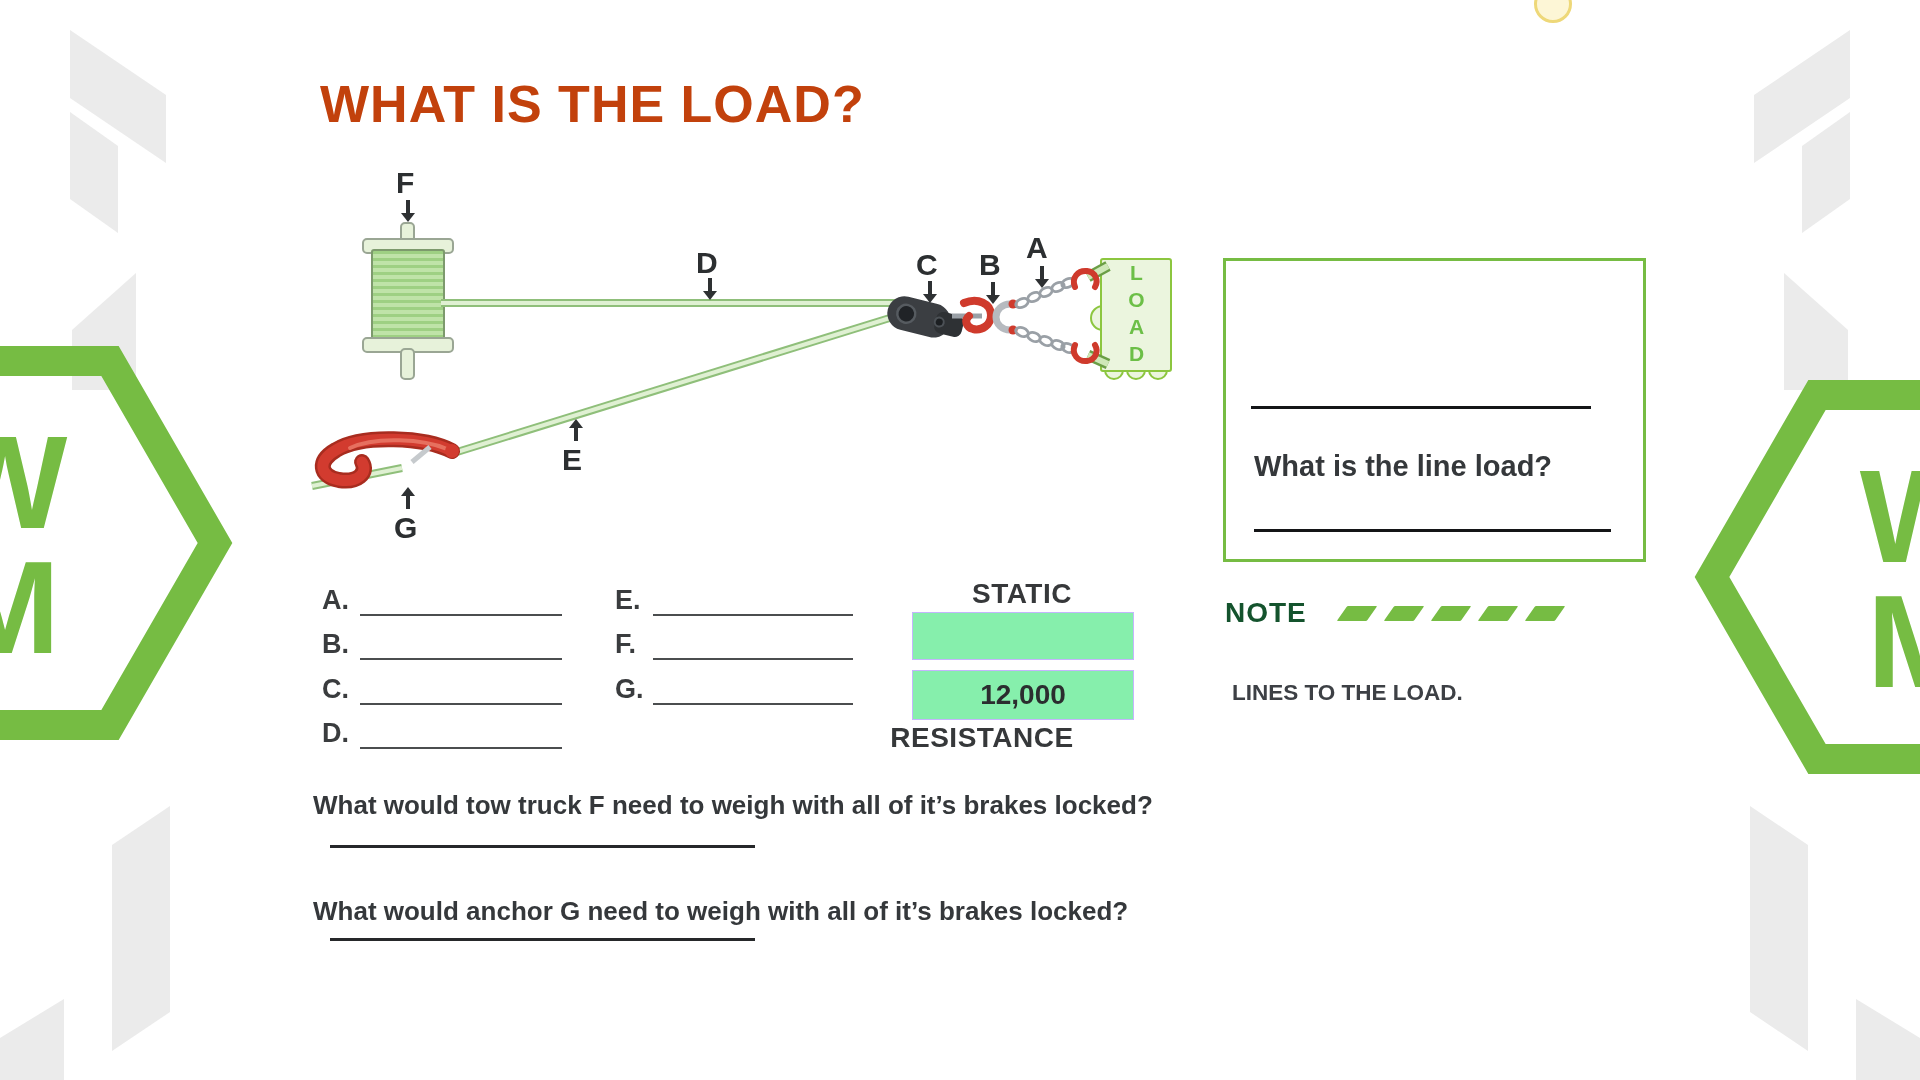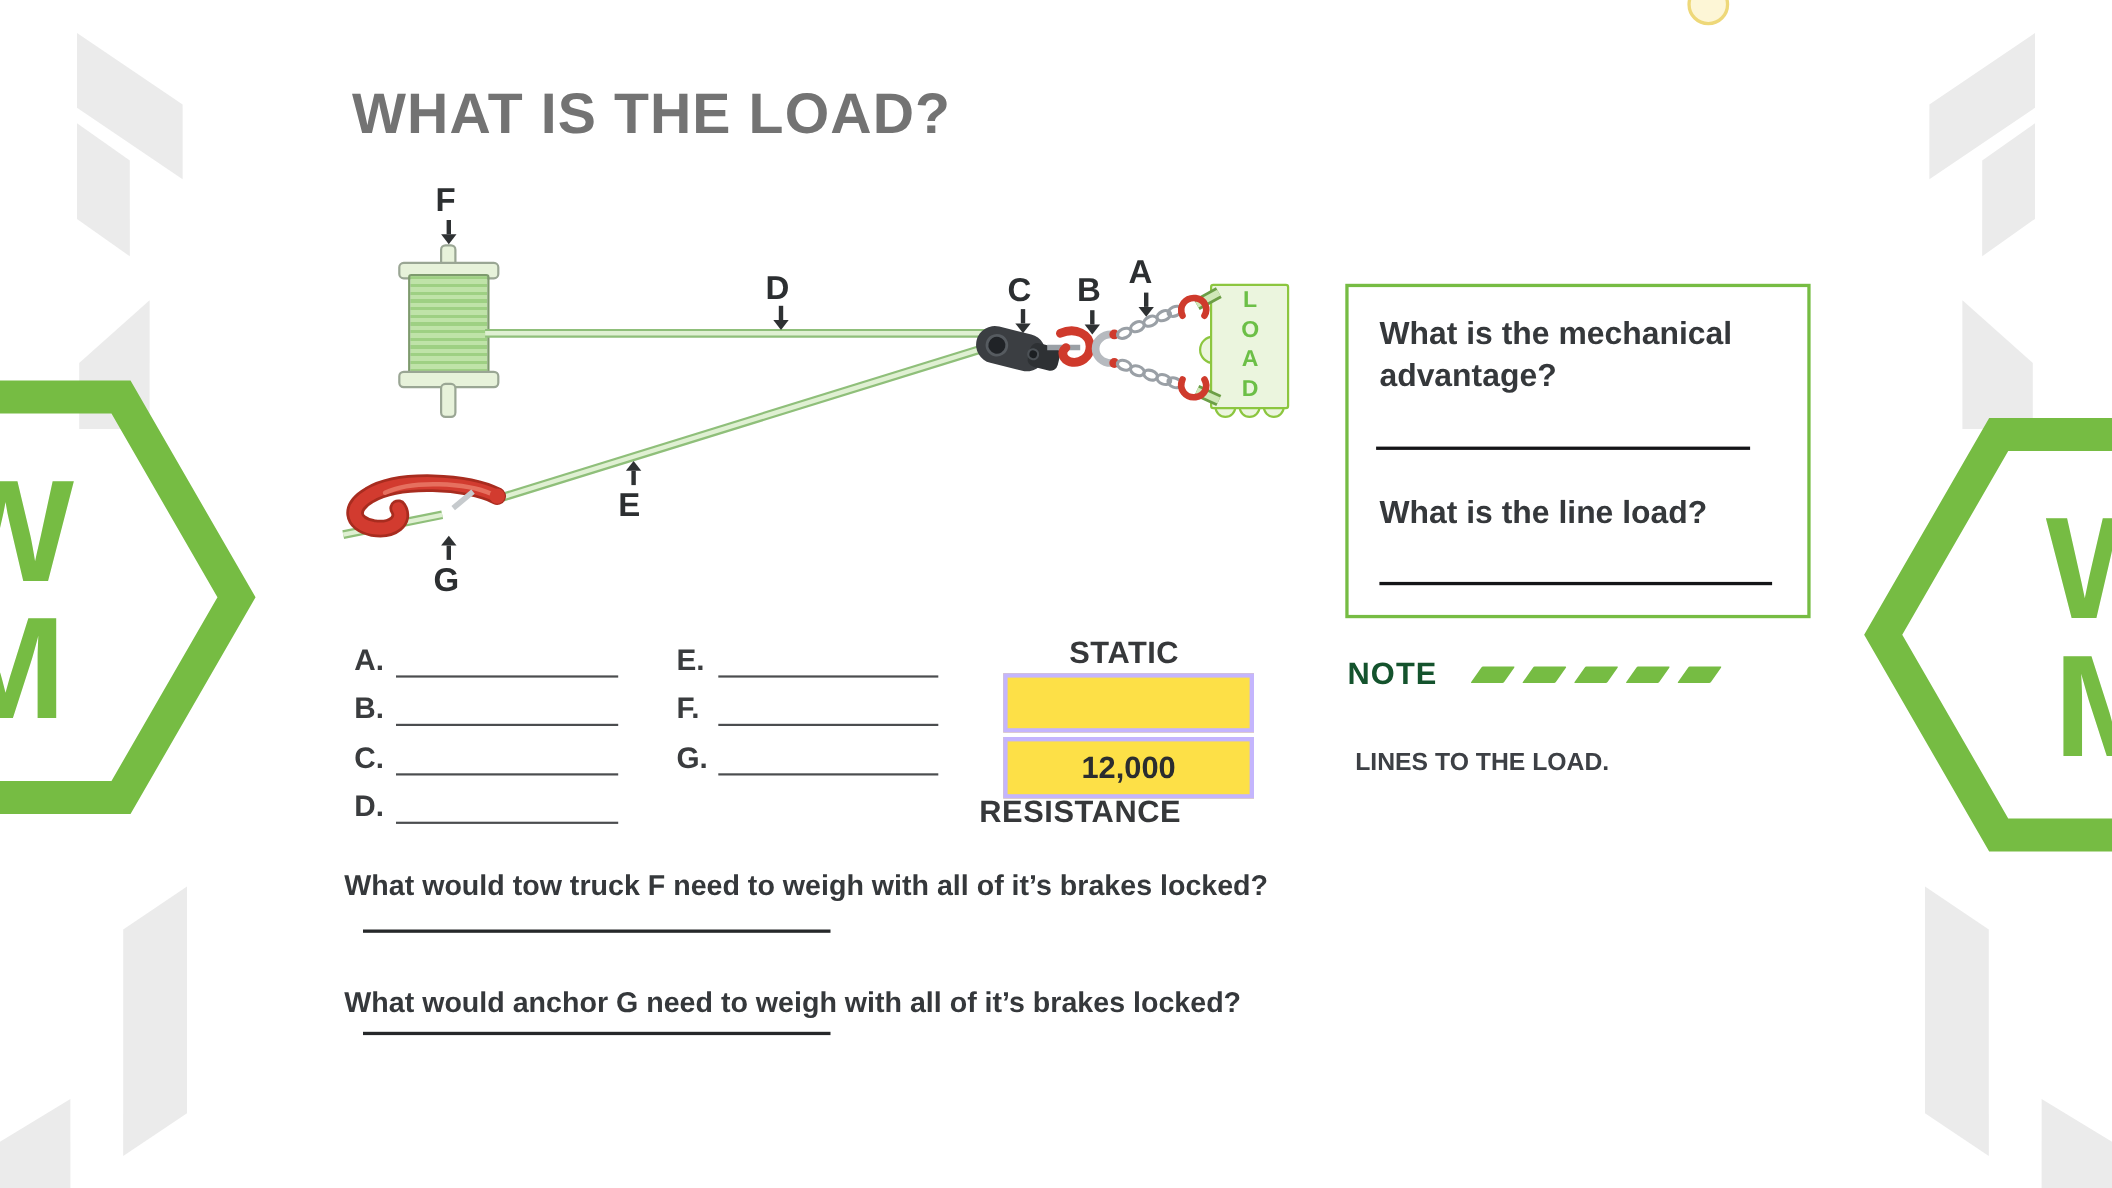--- a/index.html
+++ b/index.html
@@ -8,21 +8,21 @@
   .abs{position:absolute;}
   
   #bg-shapes{left:0;top:0;width:1920px;height:1080px;z-index:0;}
   .hex-logo{z-index:1;overflow:visible;}
   #hex-left{left:-205px;top:333px;}
   #hex-right{left:1712px;top:367px;}
   .hex-letter{font-family:"Liberation Sans",sans-serif;font-weight:bold;font-size:132px;fill:#76bc43;}
   #dot-yellow{left:1534px;top:-15px;width:32px;height:32px;border-radius:50%;
               background:#fdf6d6;border:3px solid #eed879;z-index:1;}
   
-  #title{left:320px;top:74px;font-size:52px;font-weight:bold;letter-spacing:1px;color:#737373;z-index:6;}
+  #title{left:320px;top:74px;font-size:52px;font-weight:bold;letter-spacing:1px;color:#c2410c;z-index:6;}
   
   .spool-part{background:#e7f2da;border:2px solid #9aa694;border-radius:5px;z-index:3;}
   #spool-axle-top{left:400px;top:222px;width:11px;height:18px;}
   #spool-flange-top{left:362px;top:238px;width:88px;height:12px;}
   #spool-coil{left:371px;top:249px;width:70px;height:89px;border:2px solid #7d9a6d;border-radius:3px;
     background:repeating-linear-gradient(180deg,#9ed083 0 3px,#bfe3a8 3px 7px);z-index:3;position:absolute;}
   #spool-flange-bot{left:362px;top:337px;width:88px;height:12px;}
   #spool-axle-bot{left:400px;top:348px;width:11px;height:28px;}
   
   .load-bump{background:#ebf5de;border:2.5px solid #8cc63f;border-radius:50%;z-index:3;}
@@ -40,21 +40,21 @@
                     border-top:9px solid #2e3133;}
   .arrow.up .head{width:0;height:0;border-left:7px solid transparent;border-right:7px solid transparent;
                   border-bottom:9px solid #2e3133;}
   
   .blank-row{height:30px;z-index:6;white-space:nowrap;}
   .blank-row .lbl{display:inline-block;width:38px;font-size:27px;font-weight:bold;color:#3a3c3e;}
   .blank-row .line{display:inline-block;height:24px;border-bottom:2.5px solid #4b4d4f;vertical-align:bottom;}
   .line-w1{width:202px;} .line-w2{width:200px;}
   
   .sw-text{width:220px;text-align:center;font-weight:bold;font-size:28px;letter-spacing:0.5px;color:#36383a;z-index:6;}
-  .sw-box{width:220px;height:46px;background:#fde047;border:4px solid #c4b5fd;z-index:6;text-align:center;}
+  .sw-box{width:220px;height:46px;background:#86efac;border:1px solid #c4b5fd;z-index:6;text-align:center;}
   #sw-value-box{display:flex;align-items:center;justify-content:center;font-size:28px;font-weight:bold;color:#2b2d2f;}
   
   #panel{left:1223px;top:258px;width:417px;height:298px;border:3px solid #76bc43;background:#fff;z-index:6;}
   #panel .q{position:absolute;left:28px;width:345px;font-size:29px;font-weight:bold;color:#35383b;line-height:1.32;}
   #panel .ansline{position:absolute;height:0;border-top:3px solid #141517;}
   
   #note-heading{left:1225px;top:597px;font-size:28px;font-weight:bold;letter-spacing:1px;color:#14532d;z-index:6;}
   #note-dashes{left:1342px;top:606px;display:flex;gap:17px;z-index:6;}
   #note-dashes span{width:30px;height:15px;background:#76bc43;transform:skewX(-35deg);border-radius:1px;}
   #note-text{left:1232px;top:645px;width:420px;font-size:22.5px;color:#3d4045;line-height:1.42;z-index:6;}
@@ -240,21 +240,20 @@
 </div>
 
 <div class="abs sw-text" style="left:912px;top:578px;">STATIC WEIGHT</div>
 <div class="abs sw-box" id="sw-empty-box" style="left:912px;top:612px;"></div>
 <div class="abs sw-box" id="sw-value-box" style="left:912px;top:670px;height:48px;">
   <span>12,000</span>
 </div>
 <div class="abs sw-text" style="left:872px;top:722px;">RESISTANCE</div>
 
 <div id="panel" class="abs">
-  <div class="q" style="top:24px;">What is the mechanical advantage?</div>
   <div class="ansline" style="left:25px;top:145px;width:340px;"></div>
   <div class="q" style="top:186px;">What is the line load?</div>
   <div class="ansline" style="left:28px;top:268px;width:357px;"></div>
 </div>
 
 <div id="note-heading" class="abs">NOTE</div>
 <div id="note-dashes" class="abs">
   <span></span>
   <span></span>
   <span></span>

